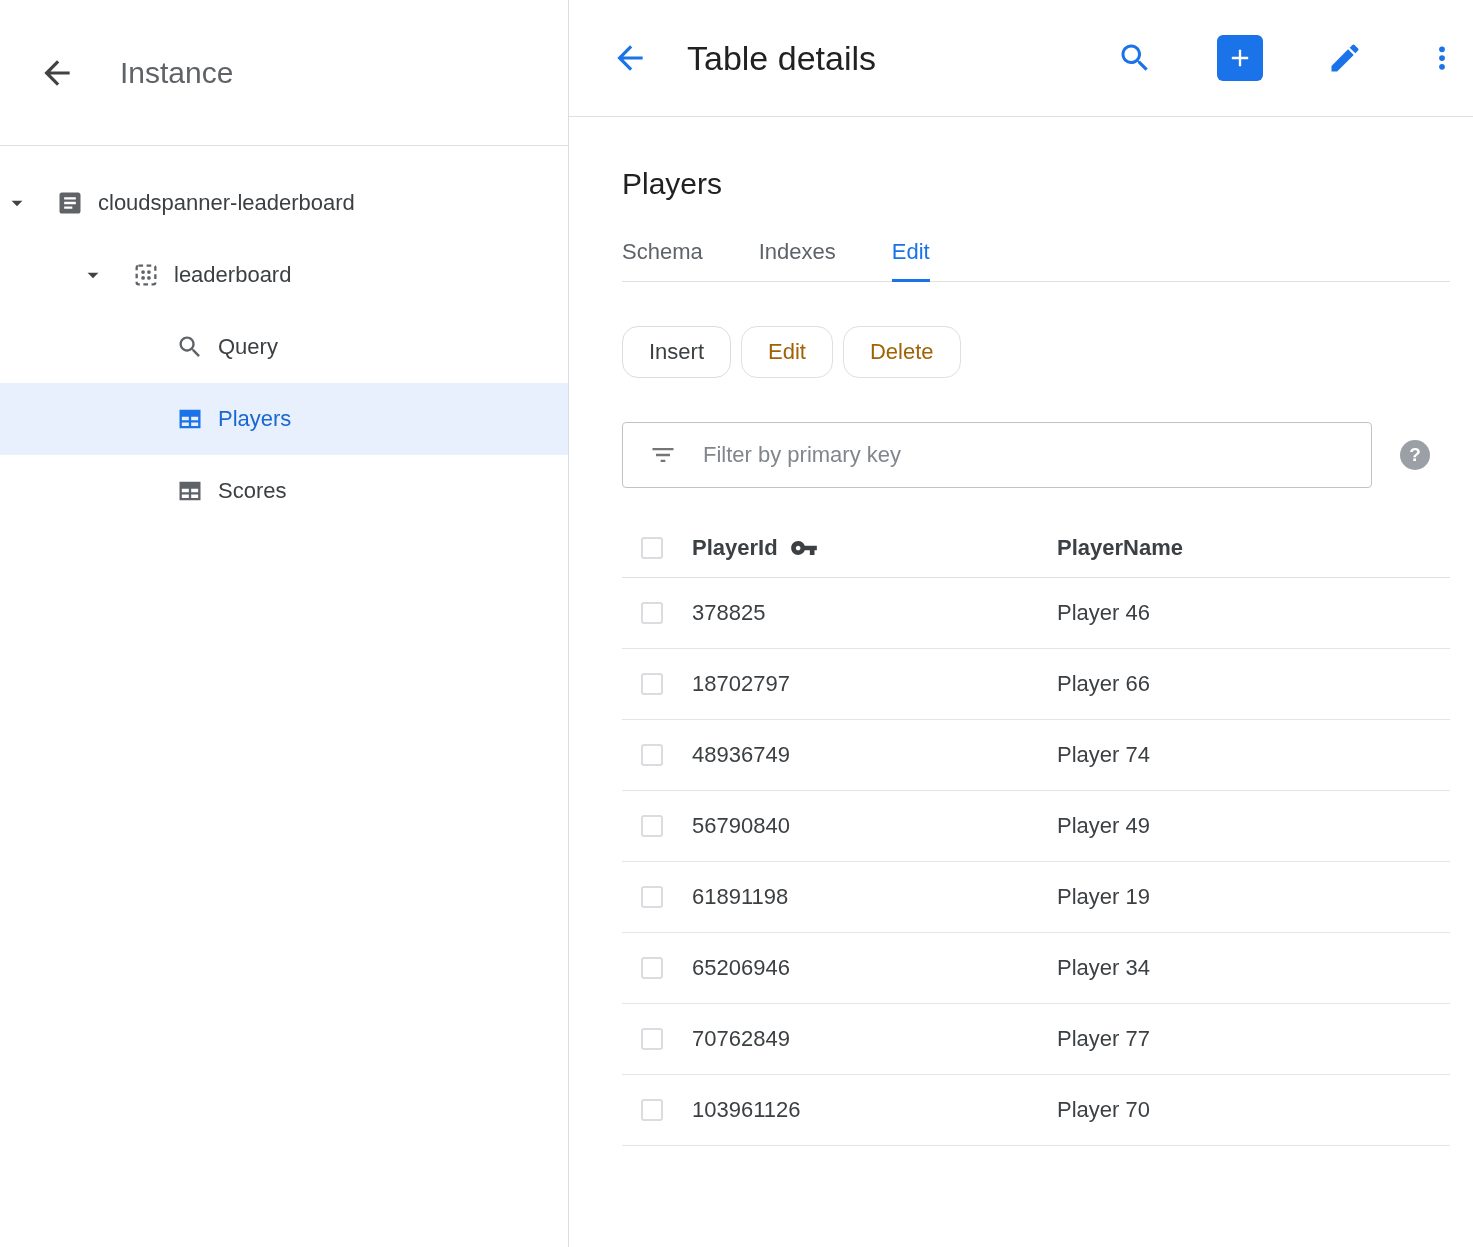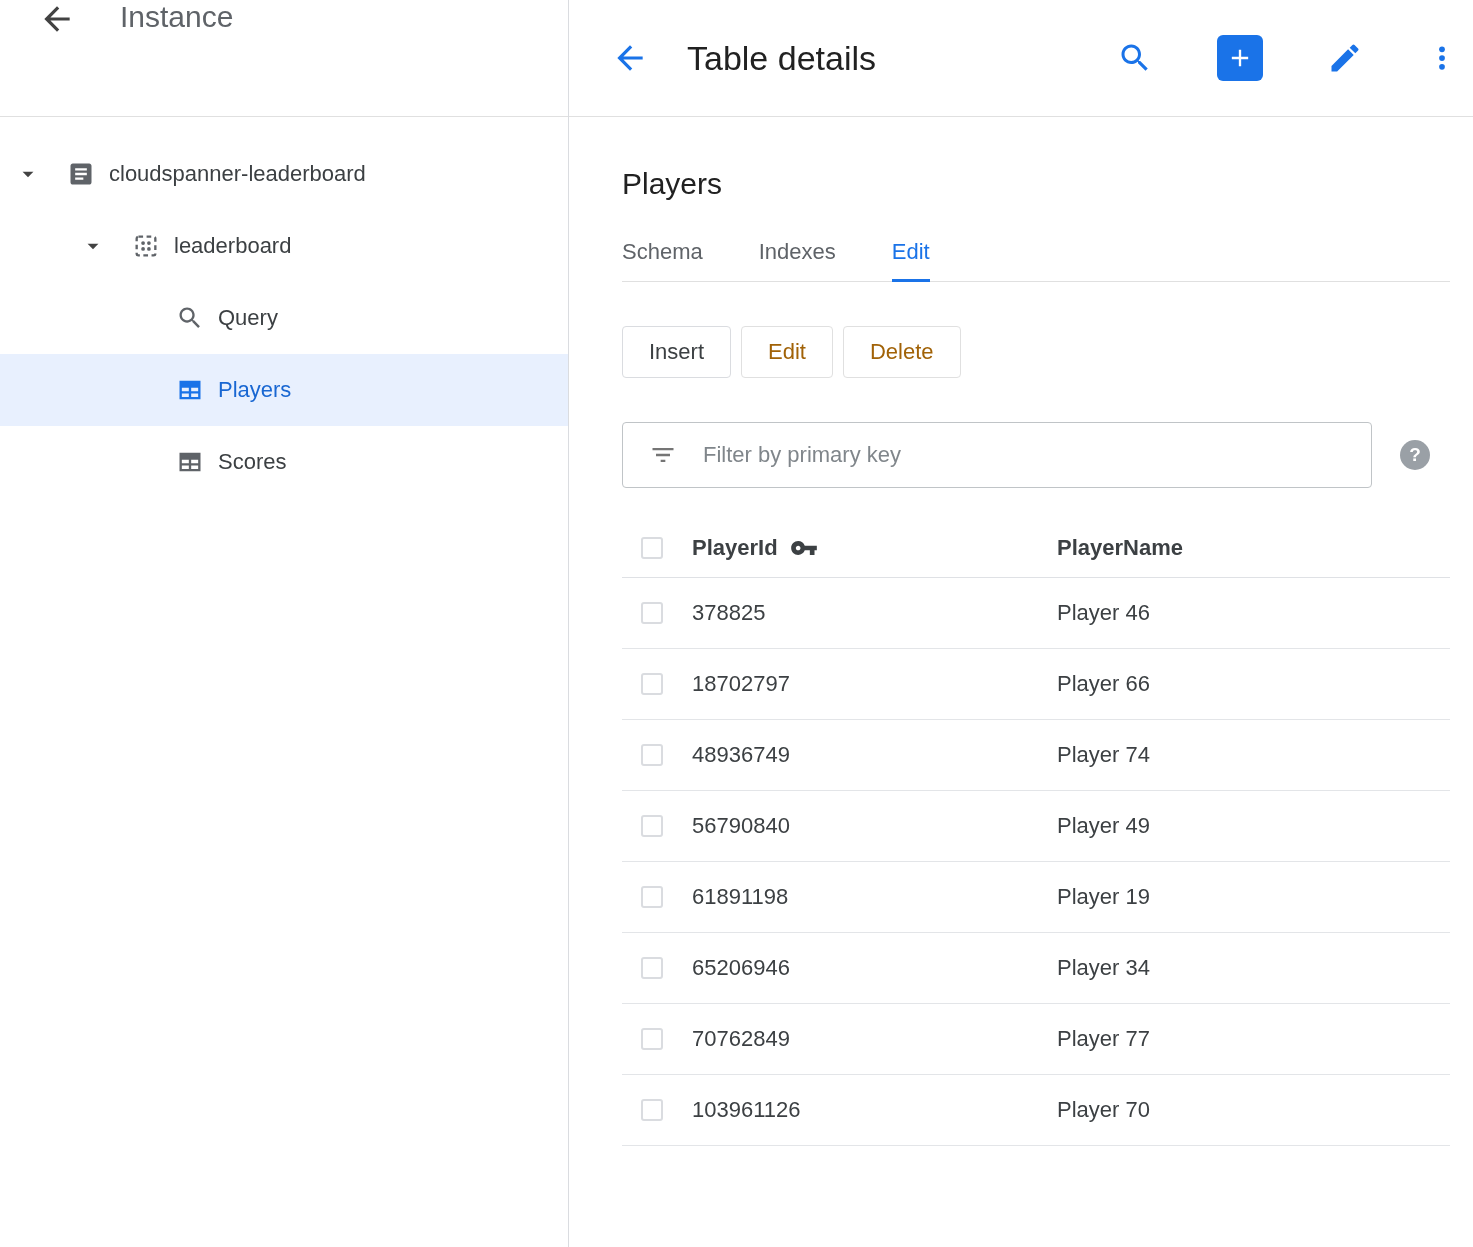--- a/index.html
+++ b/index.html
@@ -7,33 +7,33 @@
   body {
     width:1473px; height:1247px; overflow:hidden;
     font-family:"Liberation Sans", sans-serif;
     color:#3c4043;
   }
   .app { display:flex; width:100%; height:100%; }
 
   
   .sidebar { width:569px; flex:none; border-right:1px solid #dadce0; display:flex; flex-direction:column; }
   .sidebar-header {
-    height:117px; flex:none; display:flex; 
+    height:146px; flex:none; display:flex; align-items:center;
     border-bottom:1px solid #e0e0e0; padding-left:38px;
   }
   .icon { display:inline-flex; align-items:center; justify-content:center; flex:none; }
   .back-arrow-gray { width:38px; height:38px; color:#424242; cursor:pointer; }
   .sidebar-title { font-size:30px; color:#5f6368; margin-left:44px; font-weight:400; }
 
   .tree { padding-top:21px; }
   .tree-row { display:flex; align-items:center; height:72px; font-size:22px; color:#3c4043; cursor:pointer; white-space:nowrap; }
   .tree-row .expander { width:26px; height:26px; color:#424242; }
   .tree-row .node-icon { width:28px; height:28px; color:#5f6368; }
   .tree-row .node-label { margin-left:14px; }
-  .row-instance { padding-left:15px; }
+  .row-instance { padding-left:4px; }
   .row-instance .node-icon { margin-left:26px; }
   .row-database { padding-left:80px; }
   .row-database .node-icon { margin-left:26px; }
   .row-leaf { padding-left:176px; }
   .tree-row.selected { background:#e8f0fe; }
   .tree-row.selected .node-icon { color:#1a73e8; }
   .tree-row.selected .node-label { color:#1967d2; }
 
   
   .main { flex:1; display:flex; flex-direction:column; min-width:0; }
@@ -58,21 +58,21 @@
   .tabs { display:flex; gap:56px; margin-top:38px; border-bottom:1px solid #e0e0e0; }
   .tab { font-size:22px; color:#5f6368; padding-bottom:16px; cursor:pointer; position:relative; }
   .tab.active { color:#1a73e8; }
   .tab.active::after {
     content:""; position:absolute; left:0; right:0; bottom:-1px; height:3px; background:#1a73e8;
   }
 
   .toolbar { display:flex; gap:10px; margin-top:44px; }
   .btn {
     height:52px; padding:0 26px; font-size:22px; font-family:inherit;
-    background:#fff; border:1px solid #dadce0; border-radius:4px; cursor:pointer; color:#3c4043;
+    background:#fff; border:1px solid #dadce0; border-radius:16px; cursor:pointer; color:#3c4043;
   }
   .btn.disabled { color:#a16207; border-color:#e0e0e0; cursor:default; }
 
   .filter-row { display:flex; align-items:center; margin-top:44px; }
   .filter-box {
     width:750px; height:66px; border:1px solid #c0c4c7; border-radius:4px;
     display:flex; align-items:center; padding:0 24px 0 26px;
   }
   .filter-icon { width:28px; height:28px; color:#757575; }
   .filter-input {

